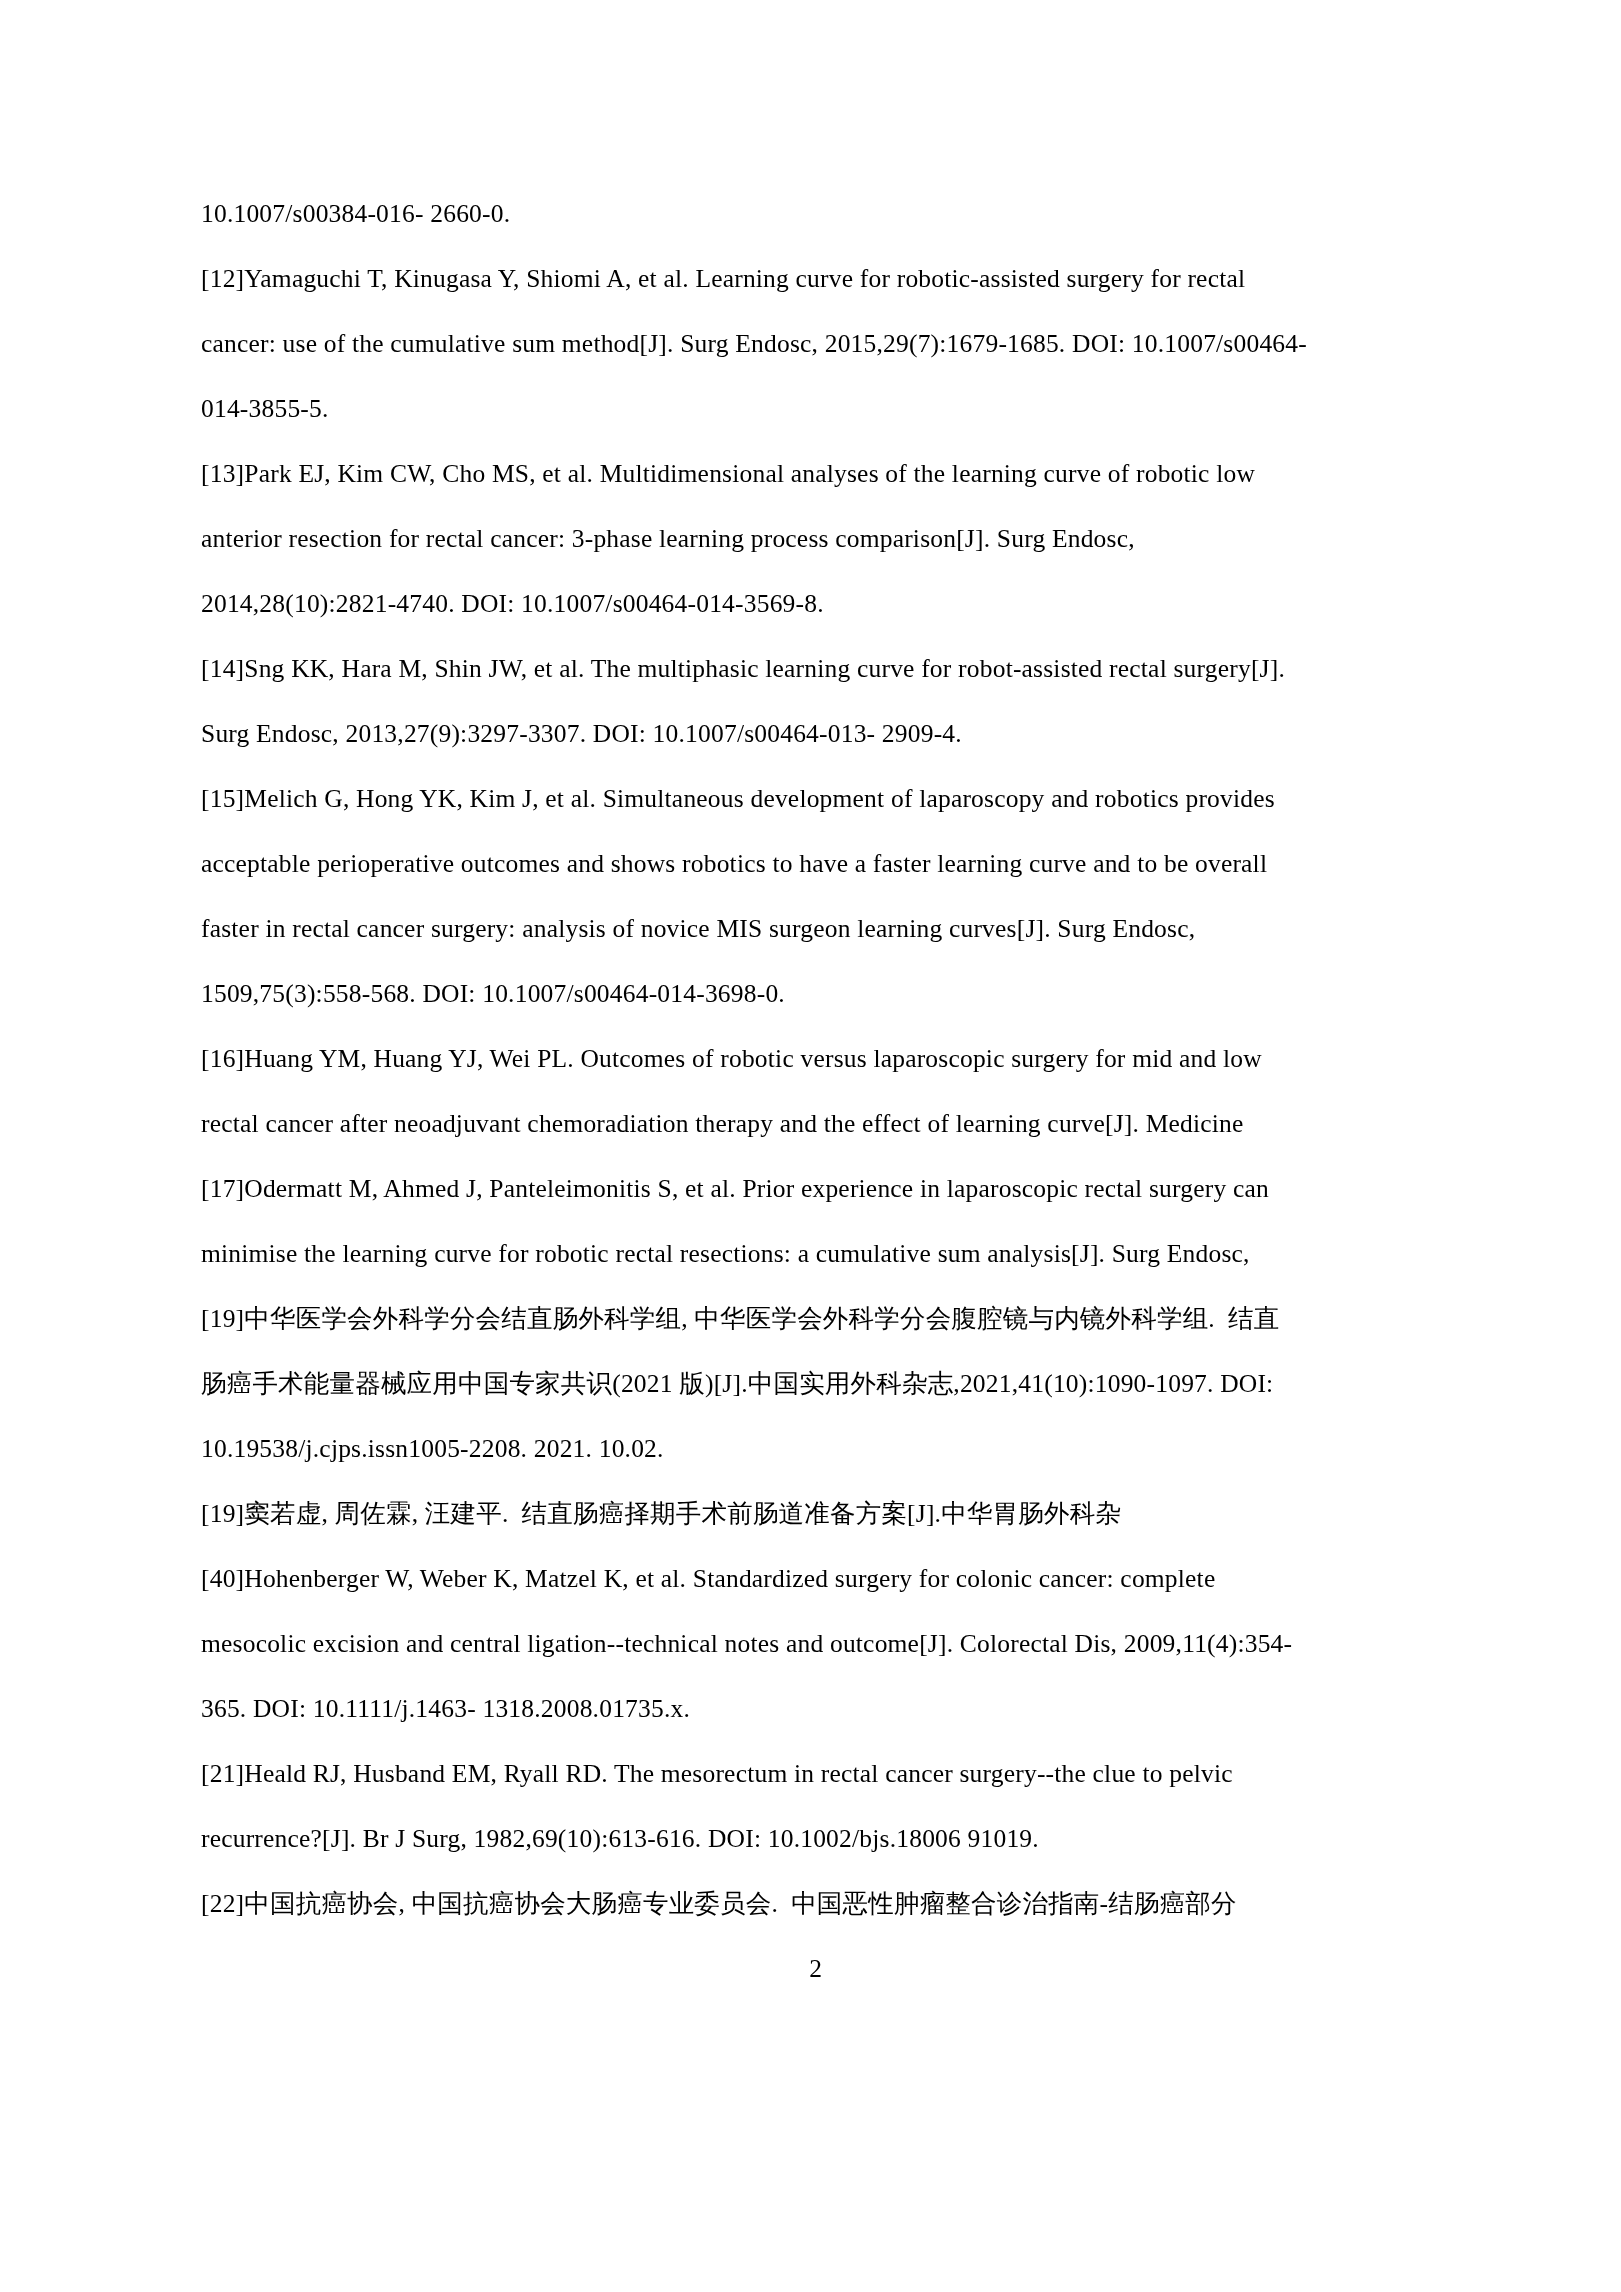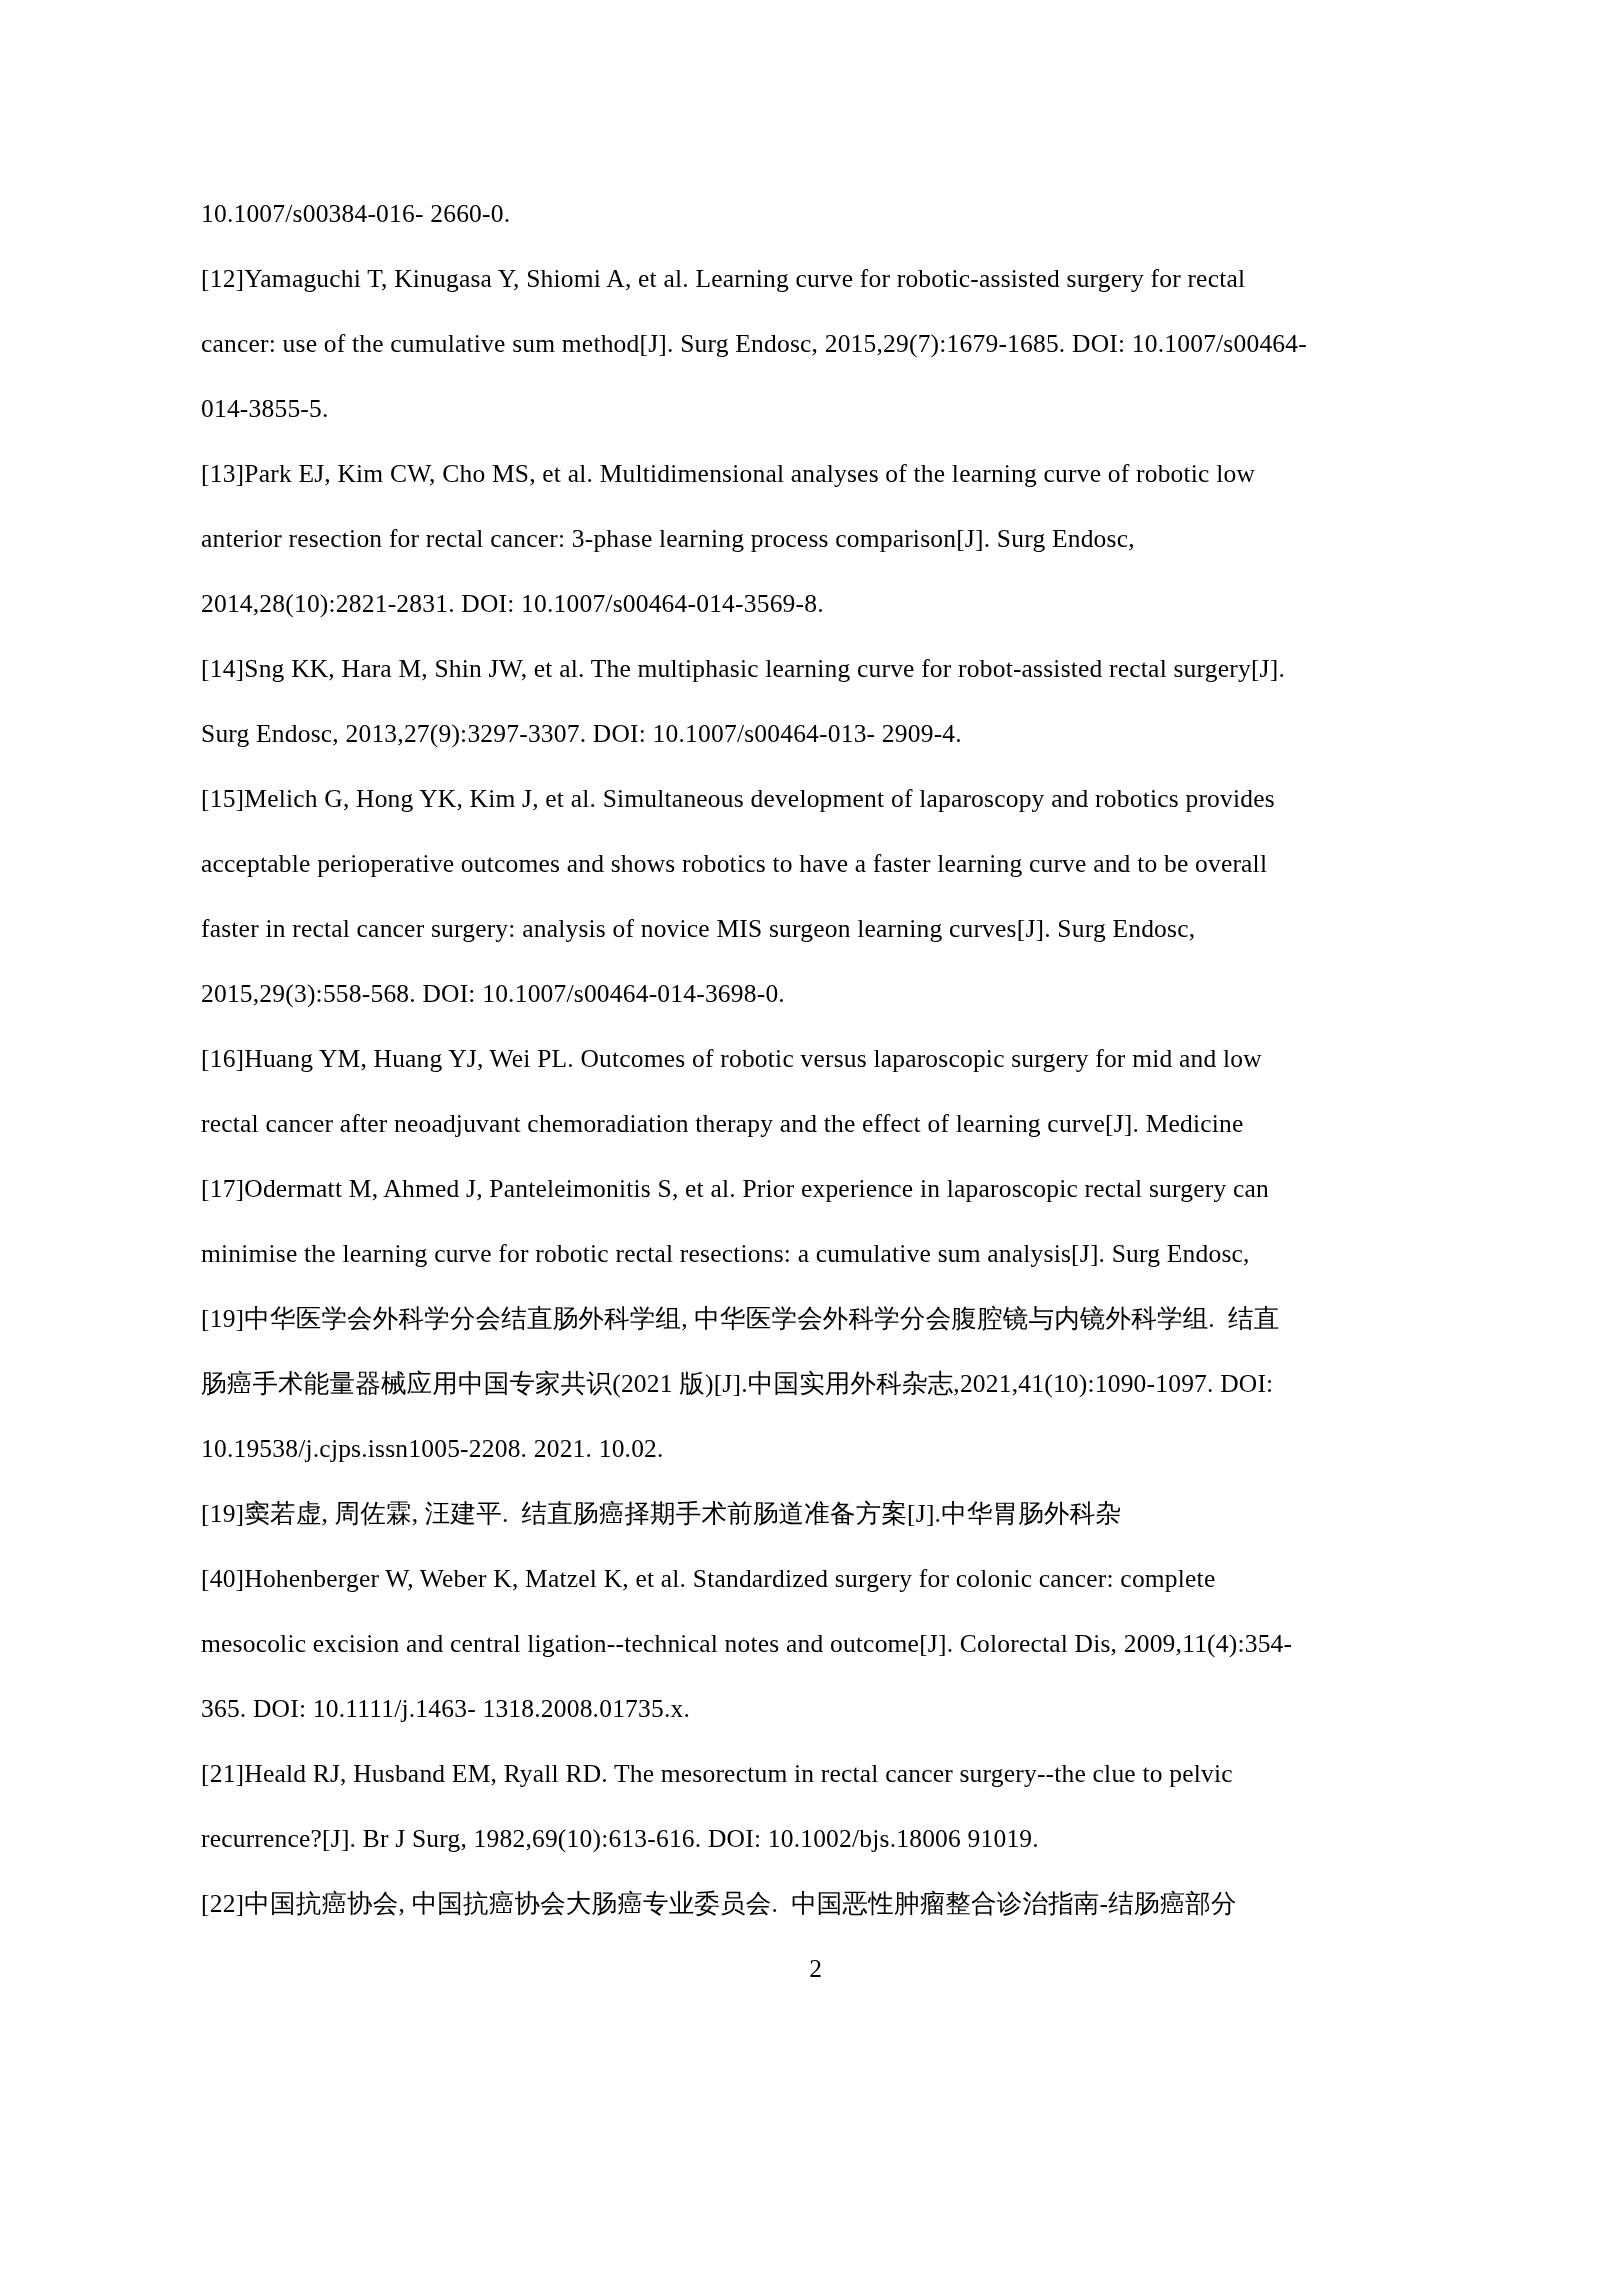--- a/index.html
+++ b/index.html
@@ -40,27 +40,27 @@
 <body>
 
 <div class="page">
   <div class="content">
     <div class="line">10.1007/s00384-016- 2660-0.</div>
     <div class="line">[12]Yamaguchi T, Kinugasa Y, Shiomi A, et al. Learning curve for robotic-assisted surgery for rectal</div>
     <div class="line">cancer: use of the cumulative sum method[J]. Surg Endosc, 2015,29(7):1679-1685. DOI: 10.1007/s00464-</div>
     <div class="line">014-3855-5.</div>
     <div class="line">[13]Park EJ, Kim CW, Cho MS, et al. Multidimensional analyses of the learning curve of robotic low</div>
     <div class="line">anterior resection for rectal cancer: 3-phase learning process comparison[J]. Surg Endosc,</div>
-    <div class="line">2014,28(10):2821-2831. DOI: 10.1007/s00464-014-3569-8.</div>
+    <div class="line">2014,28(10):2821-4740. DOI: 10.1007/s00464-014-3569-8.</div>
     <div class="line">[14]Sng KK, Hara M, Shin JW, et al. The multiphasic learning curve for robot-assisted rectal surgery[J].</div>
     <div class="line">Surg Endosc, 2013,27(9):3297-3307. DOI: 10.1007/s00464-013- 2909-4.</div>
     <div class="line">[15]Melich G, Hong YK, Kim J, et al. Simultaneous development of laparoscopy and robotics provides</div>
     <div class="line">acceptable perioperative outcomes and shows robotics to have a faster learning curve and to be overall</div>
     <div class="line">faster in rectal cancer surgery: analysis of novice MIS surgeon learning curves[J]. Surg Endosc,</div>
-    <div class="line">2015,29(3):558-568. DOI: 10.1007/s00464-014-3698-0.</div>
+    <div class="line">1509,75(3):558-568. DOI: 10.1007/s00464-014-3698-0.</div>
     <div class="line">[16]Huang YM, Huang YJ, Wei PL. Outcomes of robotic versus laparoscopic surgery for mid and low</div>
     <div class="line">rectal cancer after neoadjuvant chemoradiation therapy and the effect of learning curve[J]. Medicine</div>
     <div class="line">[17]Odermatt M, Ahmed J, Panteleimonitis S, et al. Prior experience in laparoscopic rectal surgery can</div>
     <div class="line">minimise the learning curve for robotic rectal resections: a cumulative sum analysis[J]. Surg Endosc,</div>
     <div class="line">[19]中华医学会外科学分会结直肠外科学组, 中华医学会外科学分会腹腔镜与内镜外科学组.  结直</div>
     <div class="line">肠癌手术能量器械应用中国专家共识(2021 版)[J].中国实用外科杂志,2021,41(10):1090-1097. DOI:</div>
     <div class="line">10.19538/j.cjps.issn1005-2208. 2021. 10.02.</div>
     <div class="line">[19]窦若虚, 周佐霖, 汪建平.  结直肠癌择期手术前肠道准备方案[J].中华胃肠外科杂</div>
     <div class="line">[40]Hohenberger W, Weber K, Matzel K, et al. Standardized surgery for colonic cancer: complete</div>
     <div class="line">mesocolic excision and central ligation--technical notes and outcome[J]. Colorectal Dis, 2009,11(4):354-</div>

